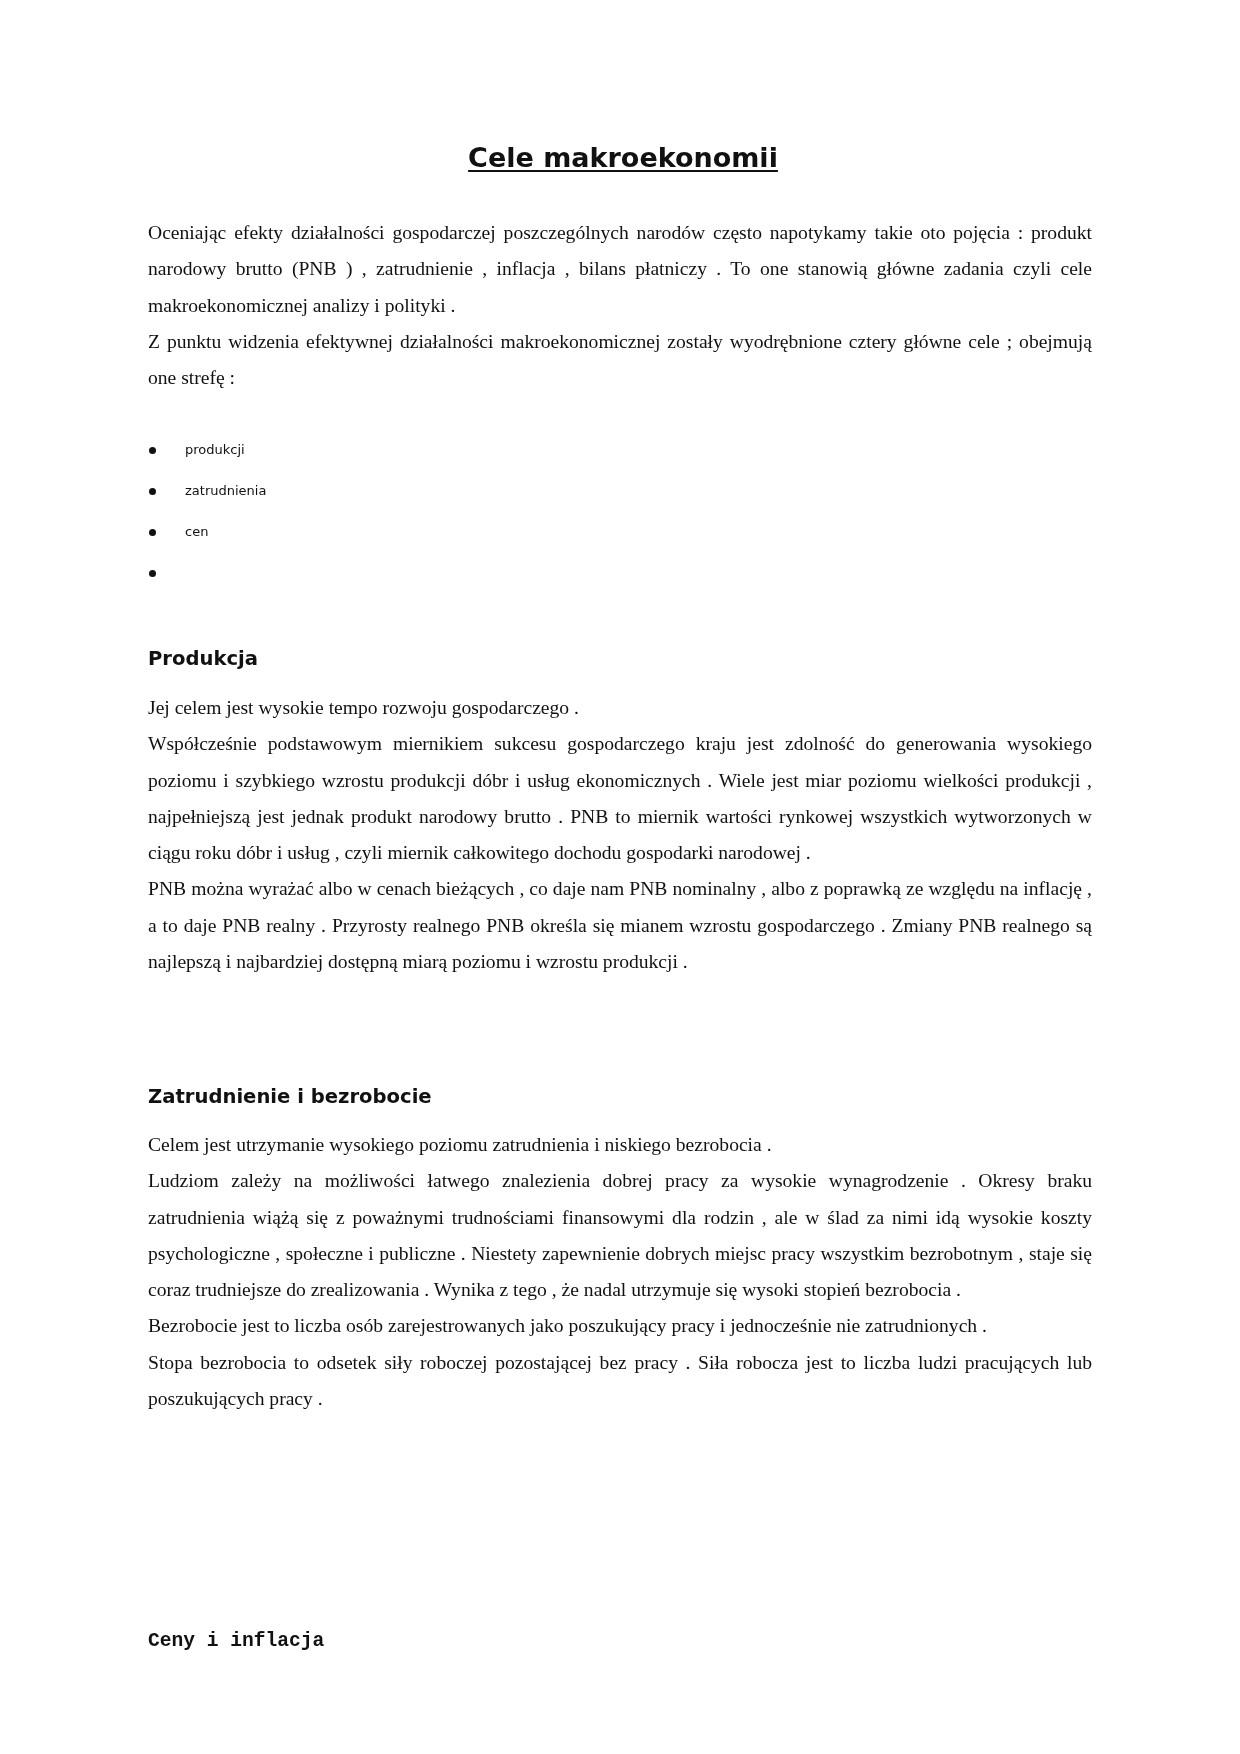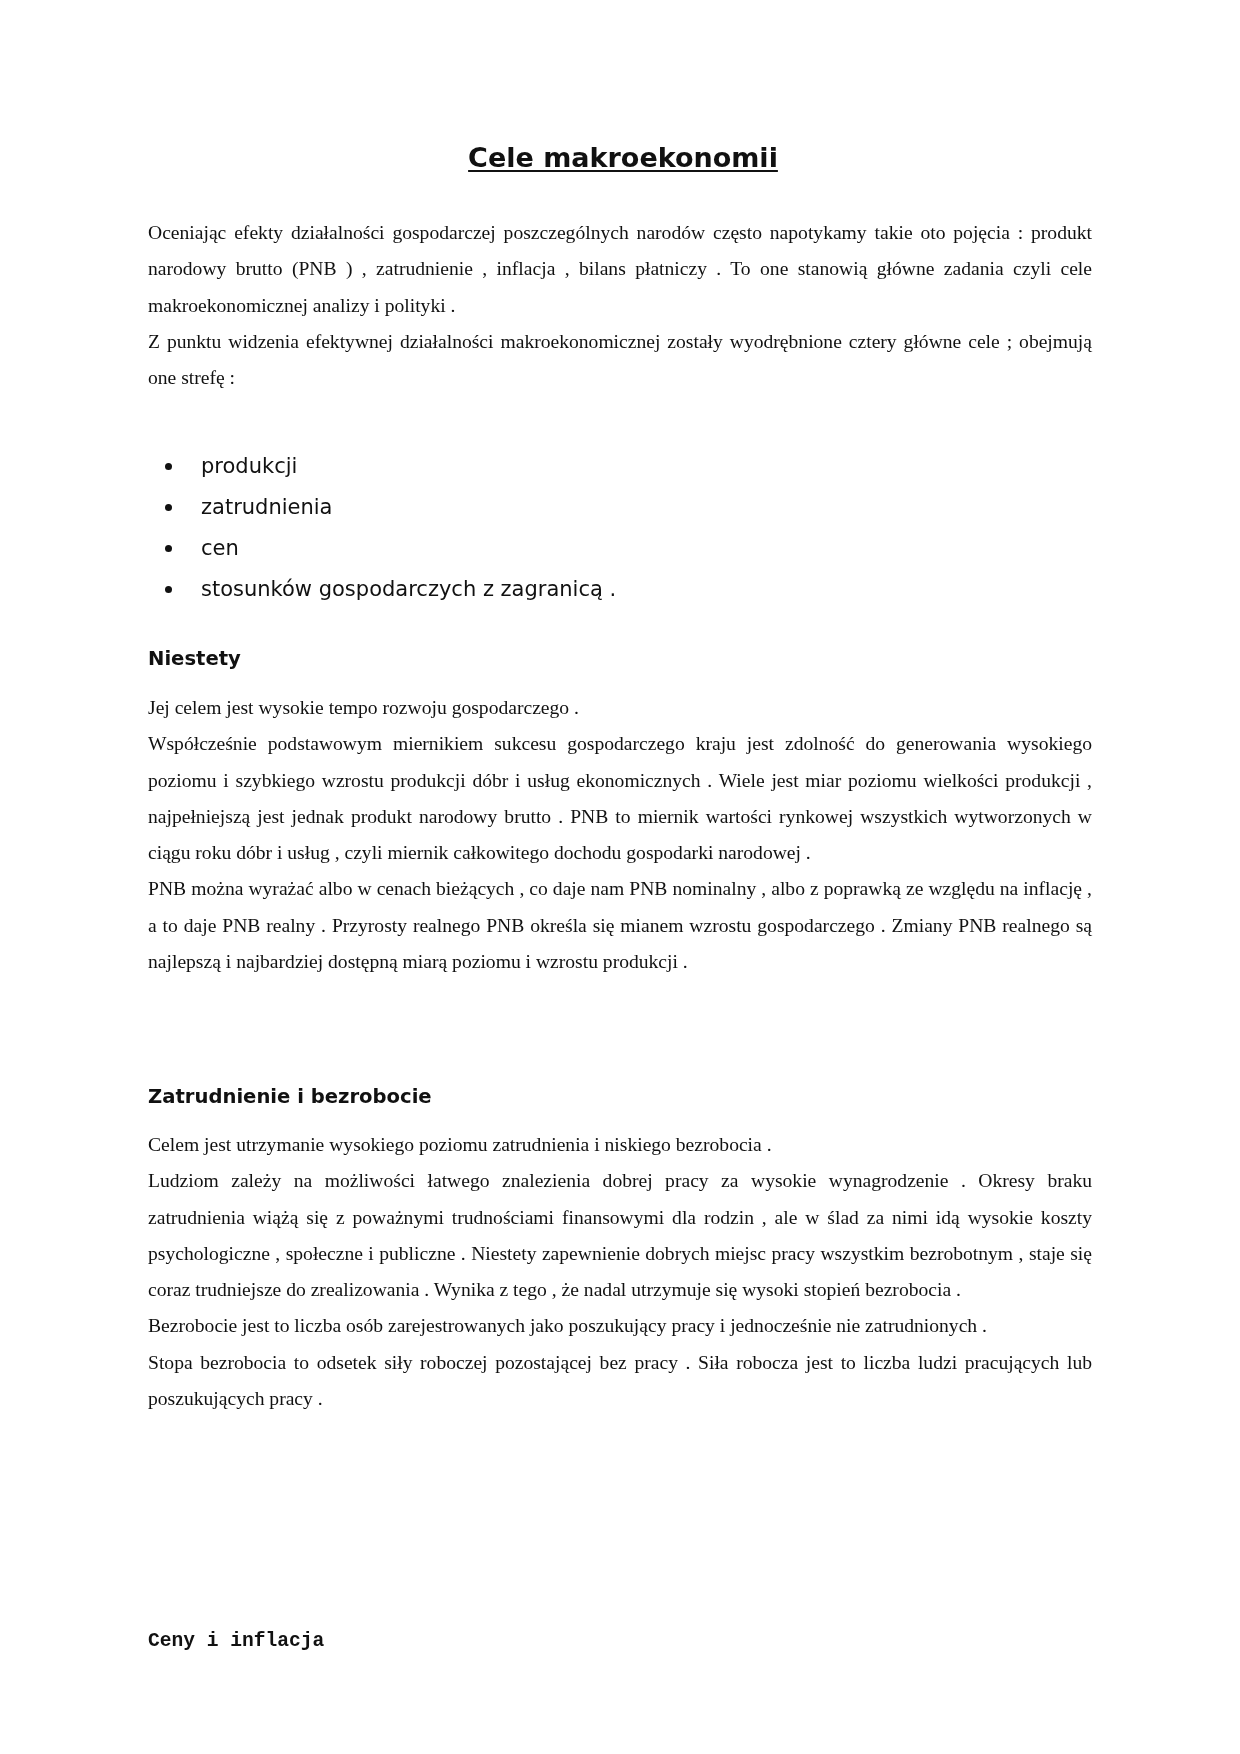--- a/index.html
+++ b/index.html
@@ -55,24 +55,24 @@
       position: absolute;
       left: 0;
       font-weight: bold;
       font-size: 19.6px;
       line-height: 24px;
     }
     .bullets {
       position: absolute;
       left: 0;
       width: 944px;
-      margin: 16px;
+      margin: 0;
       padding: 0;
       list-style: none;
-      font-size: 21px;
+      font-size: 13px;
     }
     .bullets li {
       position: relative;
       height: 41px;
       line-height: 24px;
       padding-left: 37px;
     }
     .bullets li .dot {
       position: absolute;
       left: 1px;
@@ -105,25 +105,24 @@
     <li>
       <span class="dot"></span>
       <span>zatrudnienia</span>
     </li>
     <li>
       <span class="dot"></span>
       <span>cen</span>
     </li>
     <li>
       <span class="dot"></span>
-      <span>stosunków gospodarczych z zagranicą .</span>
     </li>
   </ul>
 
-  <div class="heading" style="top: 647px;">Niestety</div>
+  <div class="heading" style="top: 647px;">Produkcja</div>
   <div class="block" style="top: 690px;">
     <p class="last-left">Jej celem jest wysokie tempo rozwoju gospodarczego .</p>
     <p class="last-left">Współcześnie podstawowym miernikiem sukcesu gospodarczego kraju jest zdolność do generowania wysokiego poziomu i szybkiego wzrostu produkcji dóbr i usług ekonomicznych . Wiele jest miar poziomu wielkości produkcji , najpełniejszą jest jednak produkt narodowy brutto . PNB to miernik wartości rynkowej wszystkich wytworzonych w ciągu roku dóbr i usług , czyli miernik całkowitego dochodu gospodarki narodowej .</p>
     <p class="last-left">PNB można wyrażać albo w cenach bieżących , co daje nam PNB nominalny , albo z poprawką ze względu na inflację , a to daje PNB realny . Przyrosty realnego PNB określa się mianem wzrostu gospodarczego . Zmiany PNB realnego są najlepszą i najbardziej dostępną miarą poziomu i wzrostu produkcji .</p>
   </div>
 
   <div class="heading" style="top: 1085px; text-align: center;">Zatrudnienie i bezrobocie</div>
   <div class="block" style="top: 1127px;">
     <p class="last-left">Celem jest utrzymanie wysokiego poziomu zatrudnienia i niskiego bezrobocia .</p>
     <p class="last-left">Ludziom zależy na możliwości łatwego znalezienia dobrej pracy za wysokie wynagrodzenie . Okresy braku zatrudnienia wiążą się z poważnymi trudnościami finansowymi dla rodzin , ale w ślad za nimi idą wysokie koszty psychologiczne , społeczne i publiczne . Niestety zapewnienie dobrych miejsc pracy wszystkim bezrobotnym , staje się coraz trudniejsze do zrealizowania . Wynika z tego , że nadal utrzymuje się wysoki stopień bezrobocia .</p>

